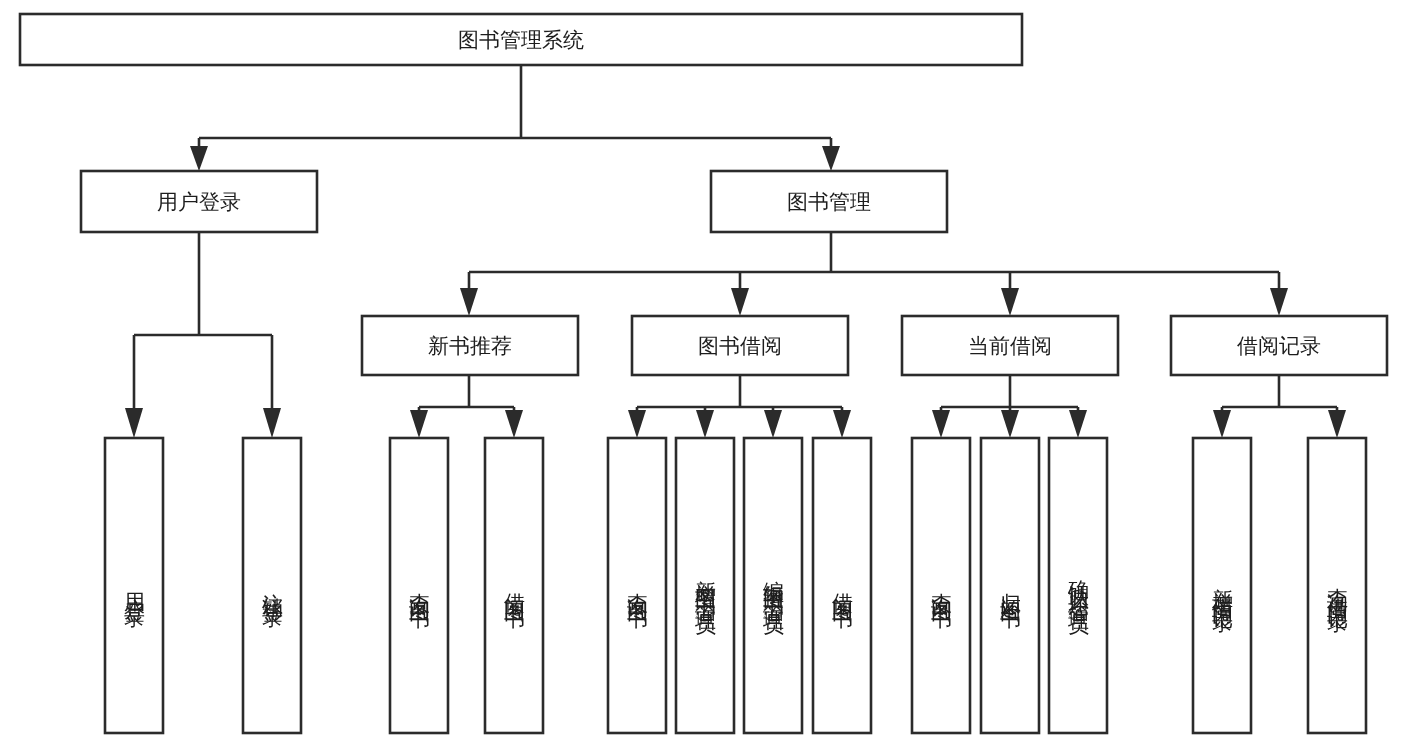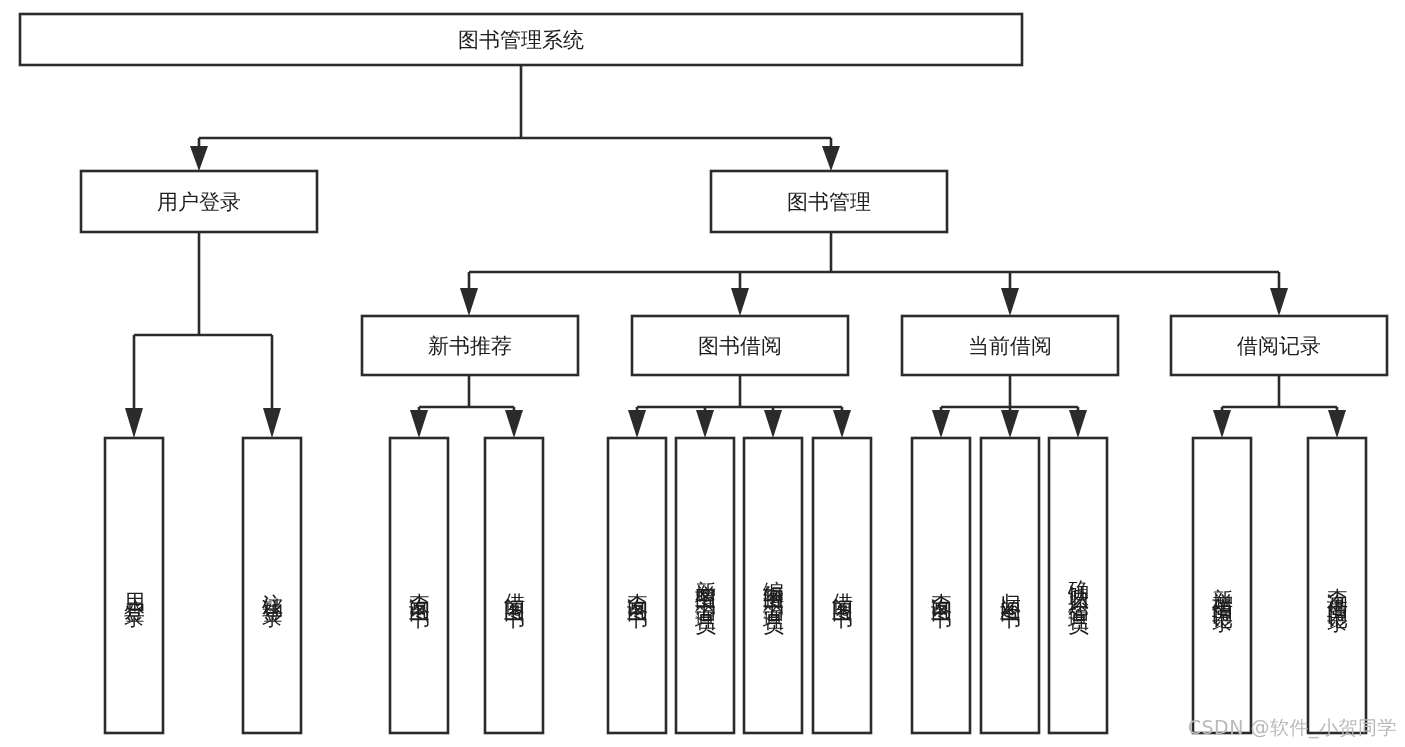--- a/index.html
+++ b/index.html
@@ -228,15 +228,14 @@
     <span class="vert-label">确认归还（管理员）</span>
   </div>
 
   <div class="vert-label-wrap" style="left:1193px;top:438px;width:58px;height:295px;">
     <span class="vert-label">新增借阅记录</span>
   </div>
   <div class="vert-label-wrap" style="left:1308px;top:438px;width:58px;height:295px;">
     <span class="vert-label">查询借阅记录</span>
   </div>
 
-  <div class="watermark">CSDN @软件_小贺同学</div>
 
 </div>
 
 </body></html>

